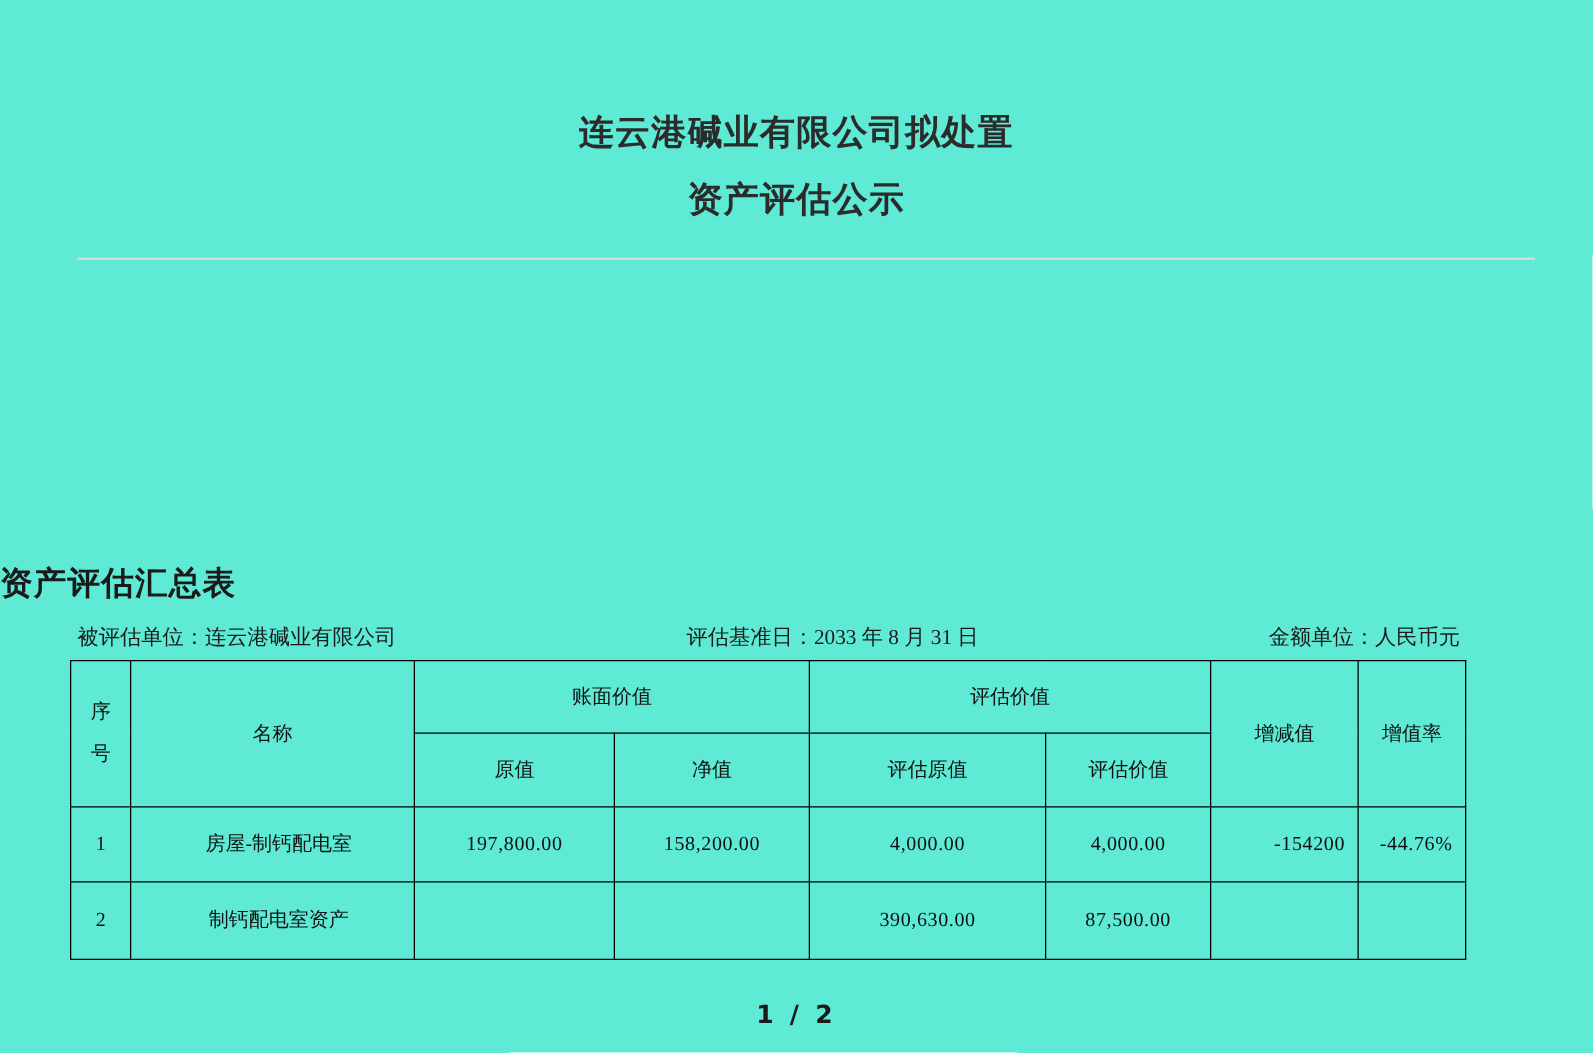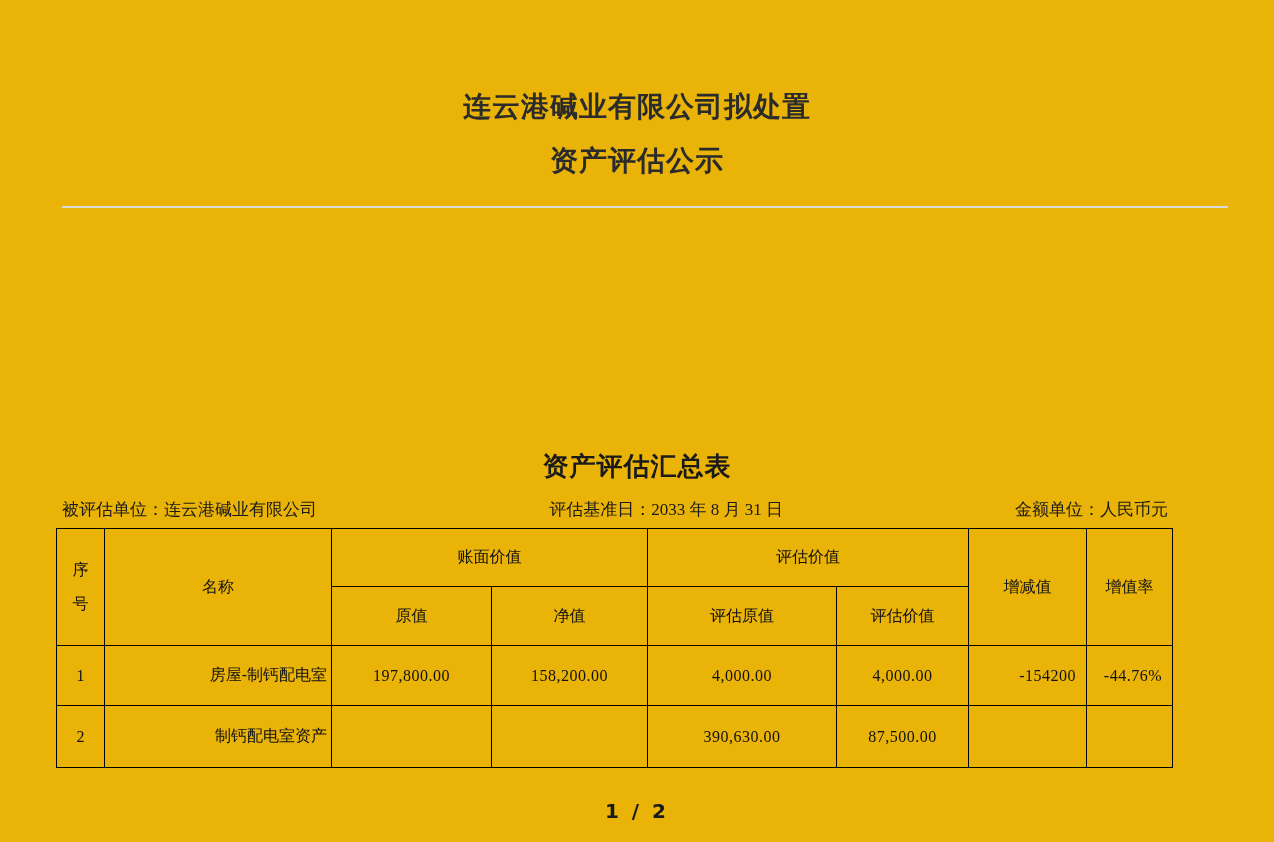--- a/index.html
+++ b/index.html
@@ -1,21 +1,21 @@
 <!DOCTYPE html>
 <html><head>
 <meta charset="utf-8">
 <style>
   * { margin: 0; padding: 0; box-sizing: border-box; }
   html, body { background: #ffffff; }
   .page {
     position: relative;
     width: 1274px;
     height: 842px;
-    background: #eab308;
+    background: #5eead4;
     font-family: "Liberation Serif", "DejaVu Serif", serif;
     overflow: hidden;
   }
 
   
   .doc-title {
     position: absolute;
     top: 80px;
     left: 0;
     width: 100%;
@@ -52,21 +52,21 @@
     text-align: justify;
     text-justify: inter-character;
   }
 
   
   .table-title {
     position: absolute;
     top: 449px;
     left: 0;
     width: 100%;
-    text-align: center;
+    text-align: left;
     font-size: 26px;
     font-weight: bold;
     letter-spacing: 1px;
     color: #1a1a1a;
   }
 
   
   .table-meta {
     position: absolute;
     top: 498px;
@@ -98,21 +98,21 @@
     text-align: center;
     vertical-align: middle;
     padding: 2px 4px;
     overflow: hidden;
   }
   .summary-table thead tr.hrow1 { height: 58px; }
   .summary-table thead tr.hrow2 { height: 59px; }
   .summary-table tbody tr.drow1 { height: 60px; }
   .summary-table tbody tr.drow2 { height: 62px; }
   .summary-table th.c-seq { padding: 0 13px; line-height: 34px; }
-  .summary-table td.cell-name { text-align: right; padding-left: 14px; }
+  .summary-table td.cell-name { text-align: center; padding-left: 14px; }
   .summary-table td.cell-num { letter-spacing: 0.5px; }
   .summary-table td.cell-right { text-align: right; padding-right: 10px; letter-spacing: 0.5px; }
 
   
   .page-footer {
     position: absolute;
     top: 799px;
     left: 0;
     width: 100%;
     text-align: center;

